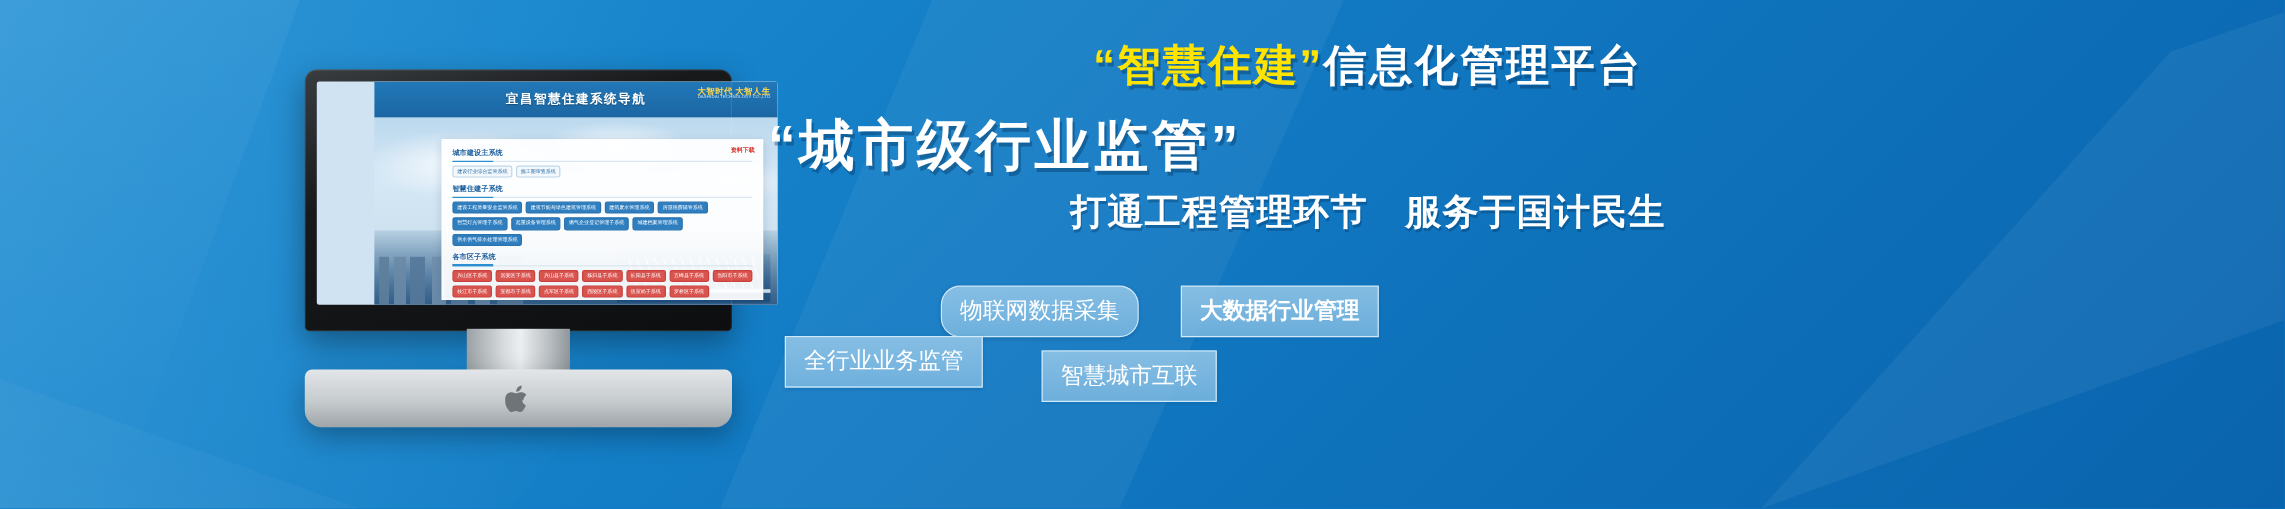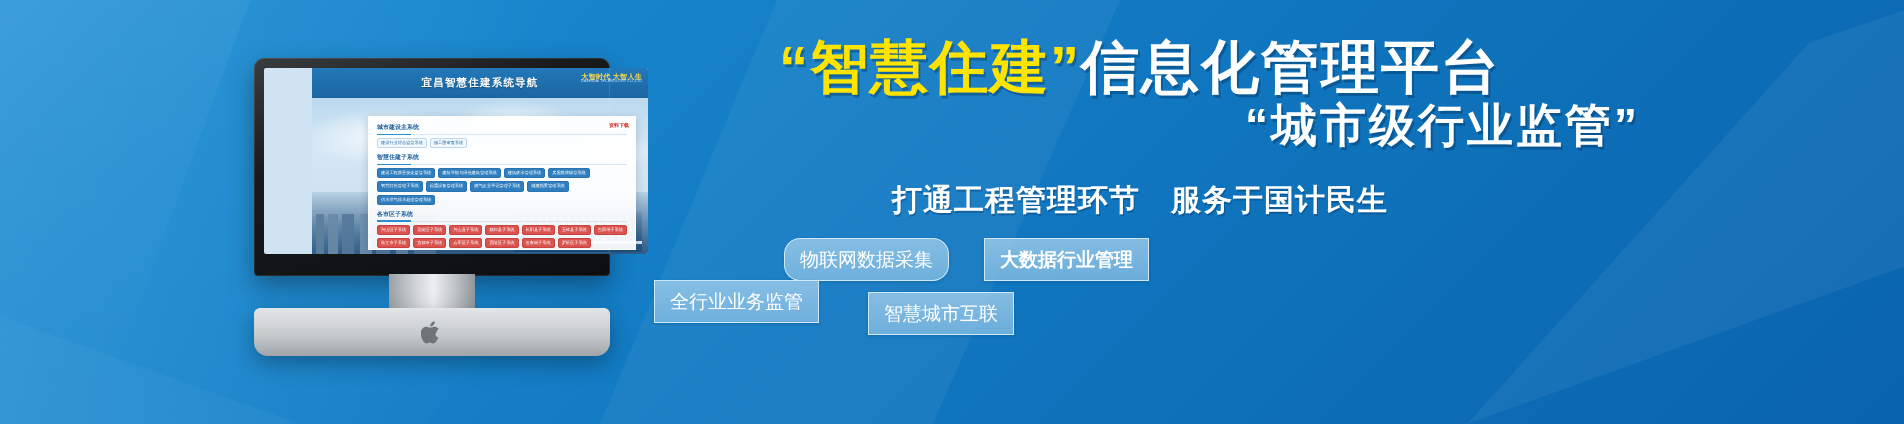--- a/index.html
+++ b/index.html
@@ -139,35 +139,35 @@
   .chip{
     font-size:4.2px;color:#2a6ea8;background:#f3f8fc;border:1px solid #bcd6ea;
     border-radius:2px;padding:2px 3px;white-space:nowrap;line-height:1;
   }
   .chip.blue{background:#2f7fc0;border-color:#2a73ae;color:#fff;}
   .chip.red{background:#d9534f;border-color:#c9423e;color:#fff;}
 
   
   .copy{position:absolute;left:640px;top:36px;width:1000px;}
   .h1{
-    font-size:58px;font-weight:bold;line-height:1.08;letter-spacing:2px;
+    font-size:36px;font-weight:bold;line-height:1.08;letter-spacing:2px;
     white-space:nowrap;color:#ffffff;
     text-shadow:2px 3px 0 rgba(0,40,80,.35);
     text-align:center;
   }
   .h1 .hl{color:#ffe400;}
   .h2{
     font-size:46px;font-weight:bold;line-height:1.15;letter-spacing:3px;
-    white-space:nowrap;color:#ffffff;margin-top:0;
+    white-space:nowrap;color:#ffffff;margin-top:20px;
     text-shadow:2px 3px 0 rgba(0,40,80,.35);
-    text-align:right;
+    text-align:left;
   }
   .h3{
     font-size:30px;font-weight:bold;line-height:1.2;letter-spacing:1px;
-    white-space:nowrap;color:#ffffff;margin-top:30px;
+    white-space:nowrap;color:#ffffff;margin-top:12px;
     text-shadow:1px 2px 0 rgba(0,40,80,.3);
     text-align:center;
   }
 
   
   .tag{
     position:absolute;
     background:linear-gradient(180deg,rgba(160,205,235,.80),rgba(130,188,226,.80));
     border:1px solid rgba(215,238,252,.9);
     color:#ffffff;font-size:19px;line-height:1;

